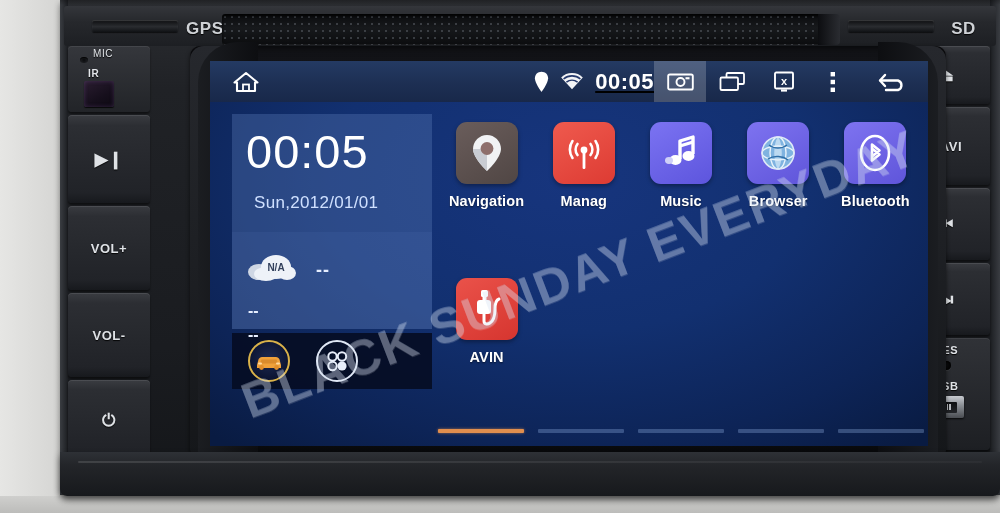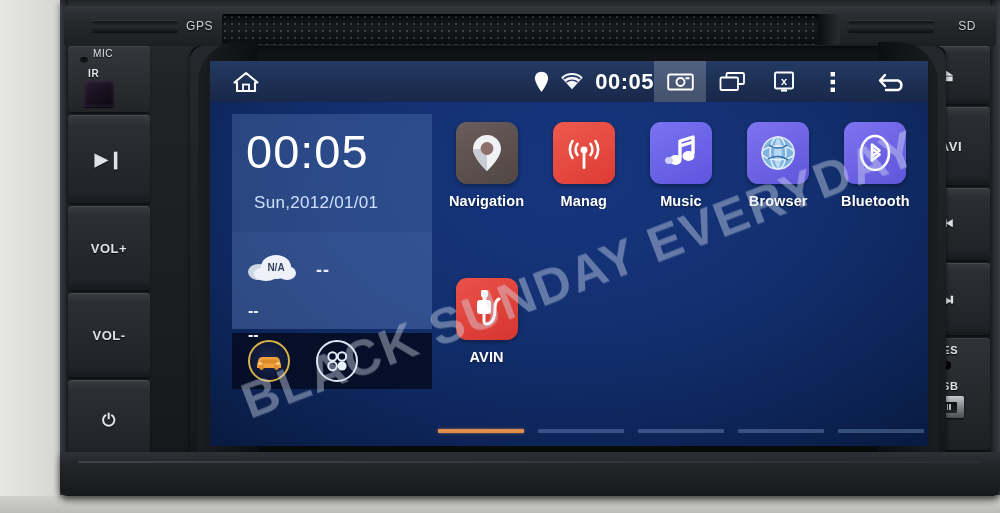--- a/index.html
+++ b/index.html
@@ -36,21 +36,21 @@
   }
   .card-slot {
     position:absolute; top:14px; height:12px; width:86px;
     background:linear-gradient(180deg,#0c0d0f,#2a2c30 55%,#101215);
     border-radius:2px;
     box-shadow: inset 0 1px 1px rgba(255,255,255,.18), 0 1px 1px rgba(0,0,0,.6);
   }
   .card-slot.gps { left:28px; }
   .card-slot.sd  { right:62px; }
   .slot-label {
-    position:absolute; top:13px; font-size:12px; font-weight:normal;
+    position:absolute; top:13px; font-size:17px; font-weight:bold;
     color:#cfd2d6; letter-spacing:.6px; text-shadow:0 1px 1px #000;
   }
   .slot-label.gps { left:122px; }
   .slot-label.sd  { right:20px; }
   .disc-slot {
     position:absolute; left:158px; top:8px; width:612px; height:31px;
     border-radius:3px;
     background:
       radial-gradient(circle at 3px 3px, rgba(90,95,102,.55) 1.1px, transparent 1.4px) 0 0/7px 7px,
       linear-gradient(180deg,#0a0b0d 0%,#17191c 45%,#0b0c0e 100%);
@@ -144,21 +144,21 @@
     background:linear-gradient(90deg,#1b1d21 0%,#0d0e11 100%);
   }
   .bezel-curve.r::after{
     content:""; position:absolute; right:8px; top:-4px; width:60px; height:420px;
     border-radius:0 40px 10px 0;
     background:linear-gradient(270deg,#1b1d21 0%,#0d0e11 100%);
   }
 
   .screen{
     position:absolute; left:20px; top:15px; width:718px; height:385px;
-    overflow:hidden; background:#0c1a3d;
+    overflow:hidden; background:#0c1a3d;text-decoration:underline;
   }
 
   
   .statusbar{
     position:relative; height:41px; width:100%;
     background:linear-gradient(180deg,#243a63 0%,#1d2f53 55%,#18284a 100%);
     display:flex; align-items:center;
   }
   .sb-home{ width:72px; display:flex; align-items:center; justify-content:center; height:100%; }
   .sb-spacer{ flex:1; }

